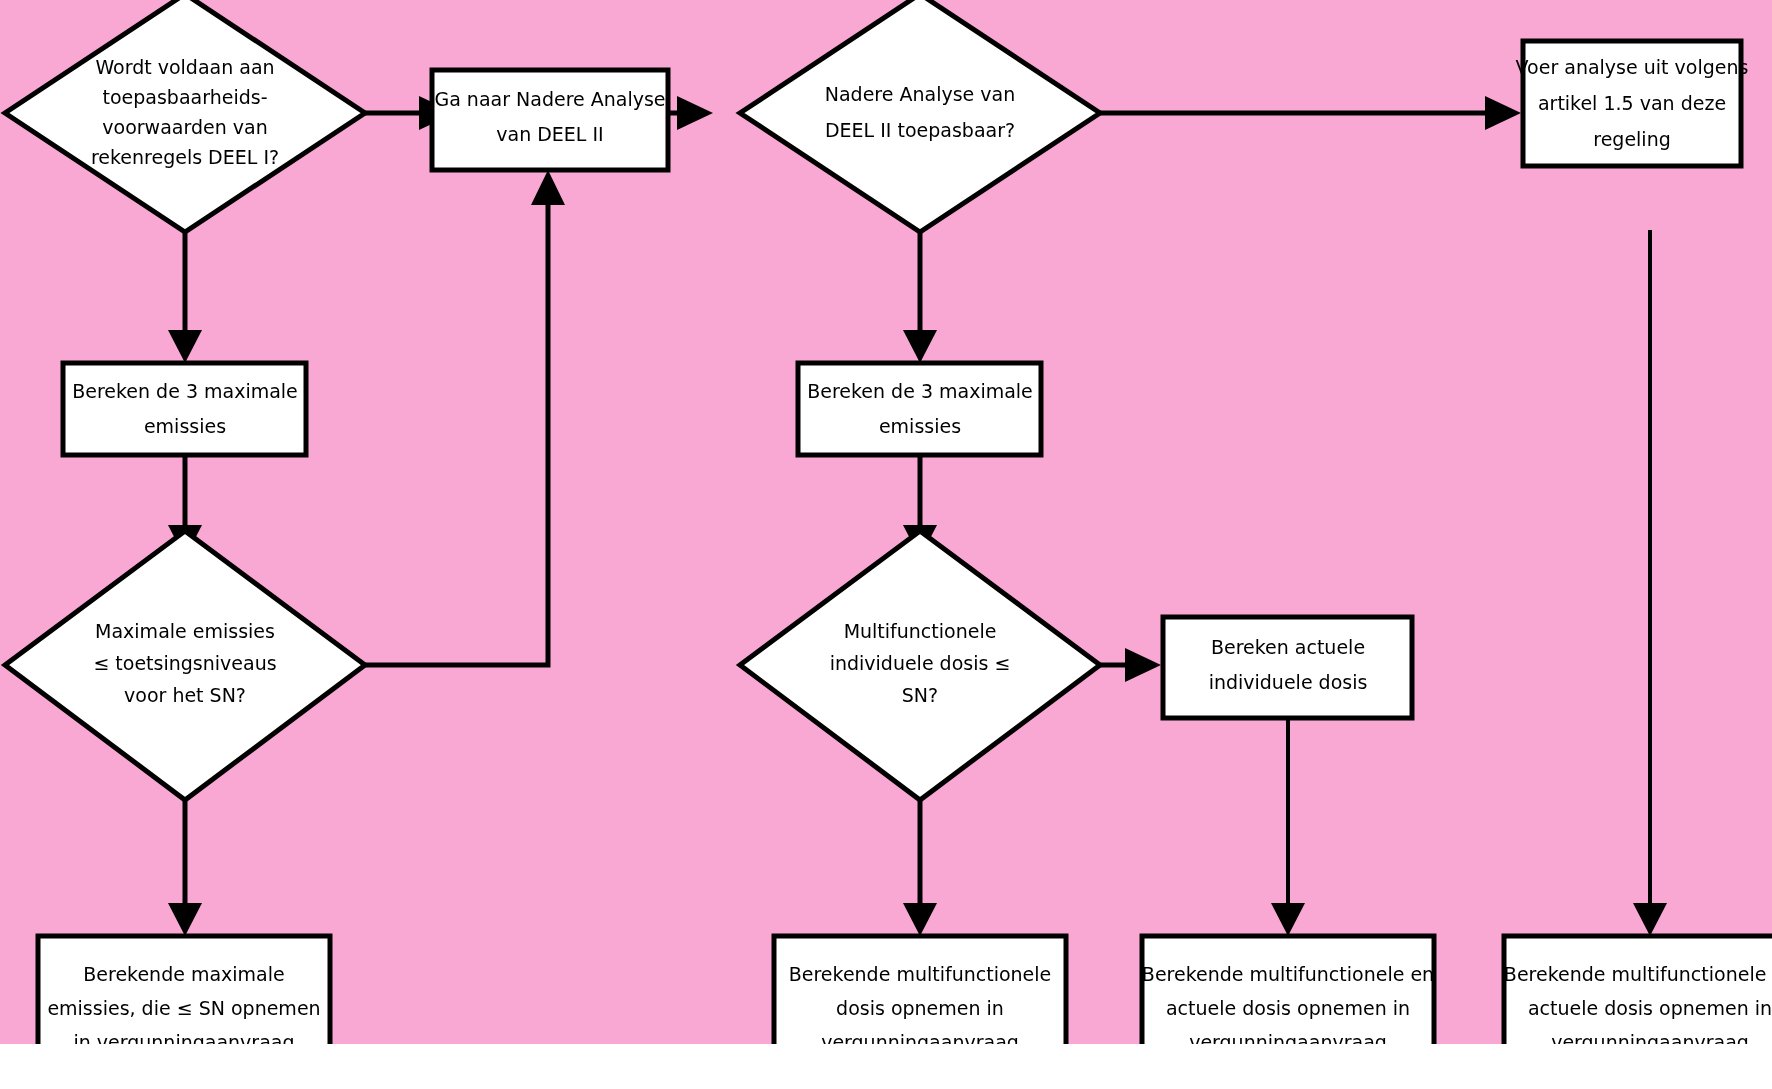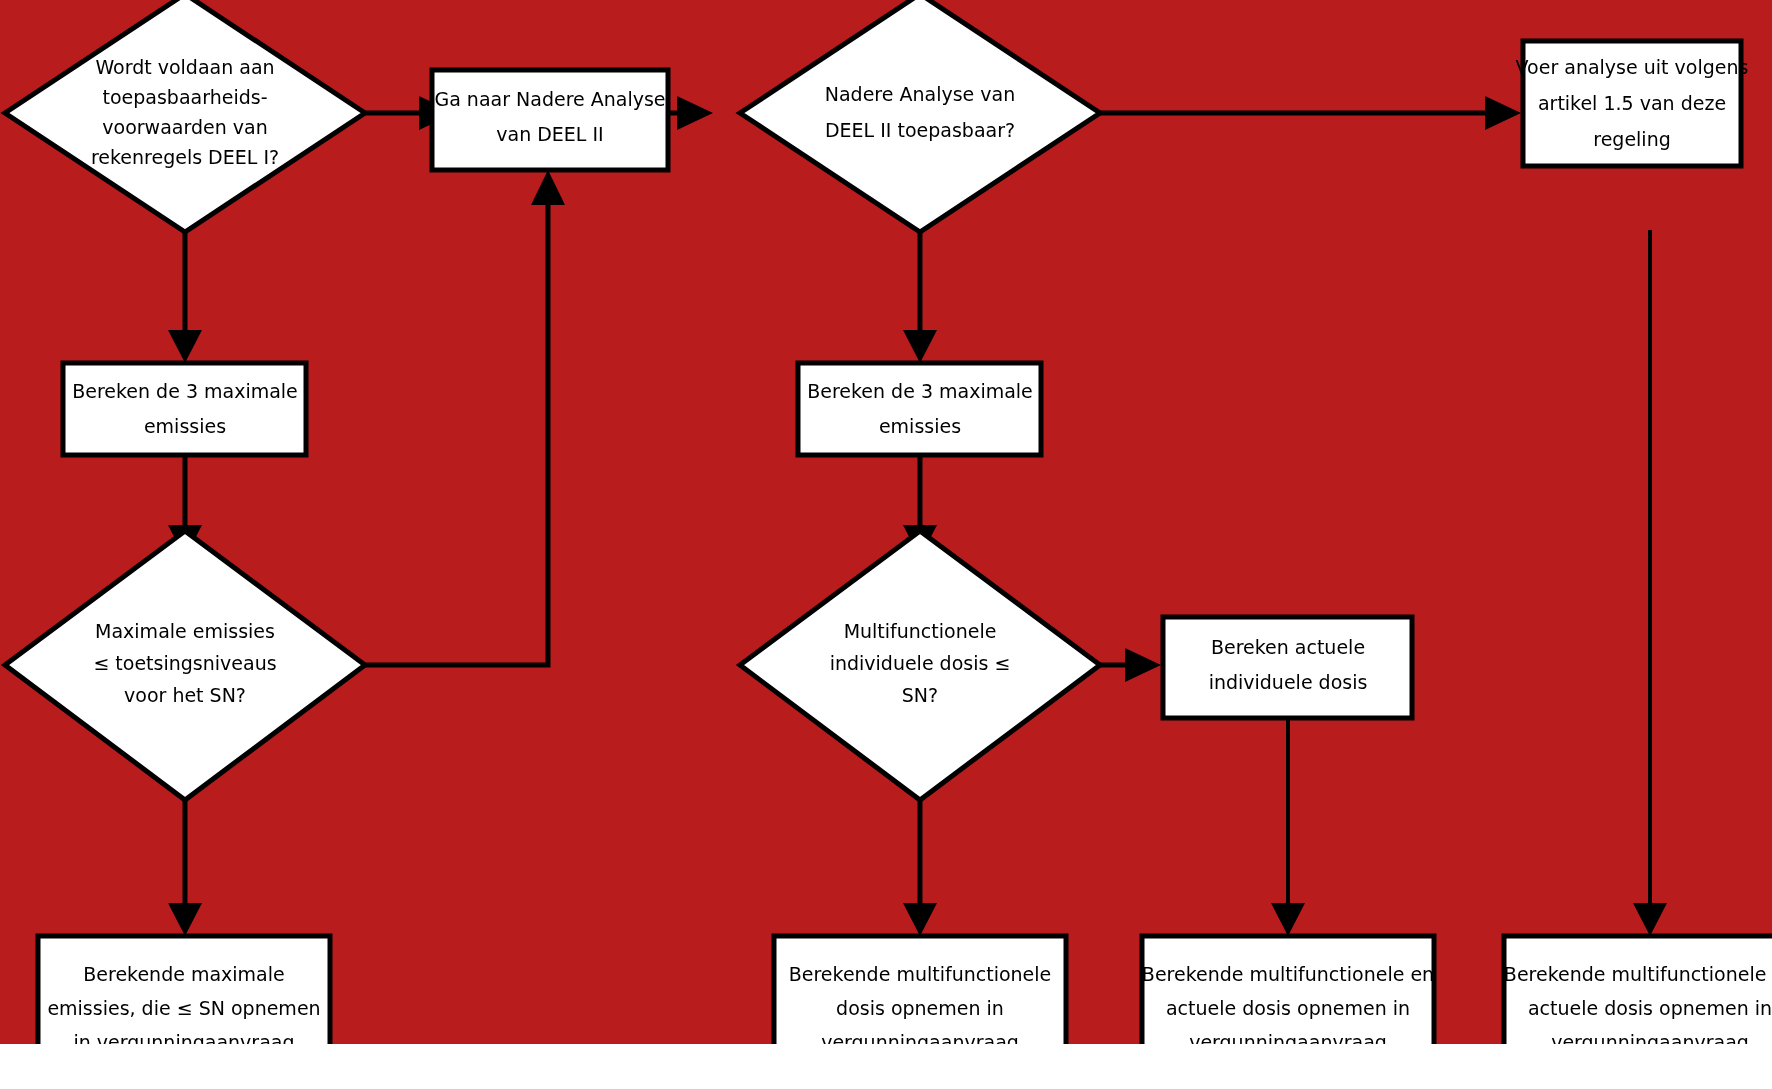--- a/index.html
+++ b/index.html
@@ -7,21 +7,21 @@
     padding: 0;
     background: #ffffff;
   }
   body {
     font-family: "DejaVu Sans", sans-serif;
   }
   #flowchart-root {
     position: relative;
     width: 1772px;
     height: 1044px;
-    background: #b91c1c;
+    background: #f9a8d4;
     overflow: hidden;
   }
   svg.diagram {
     display: block;
     width: 1772px;
     height: 1089px;
   }
   .shape-outline {
     fill: #ffffff;
     stroke: #000000;

